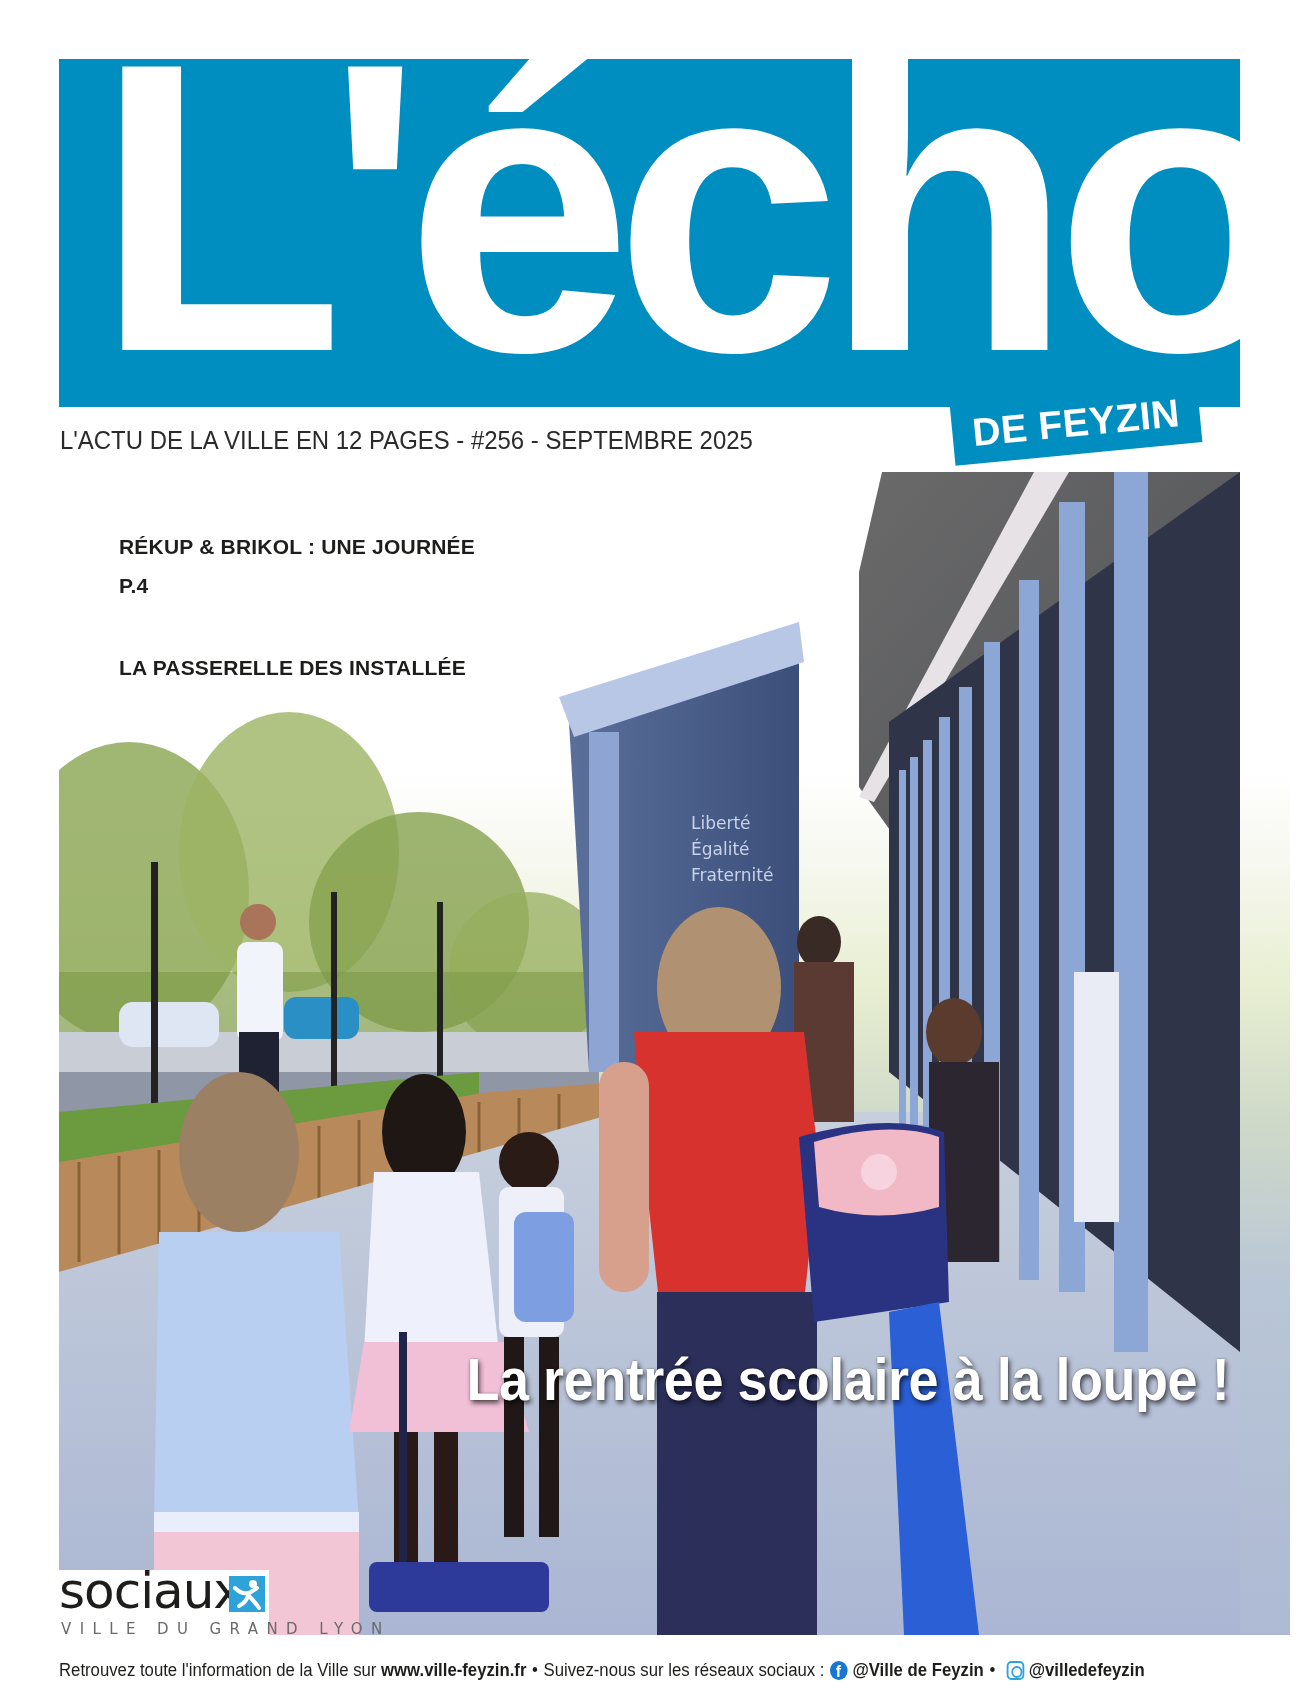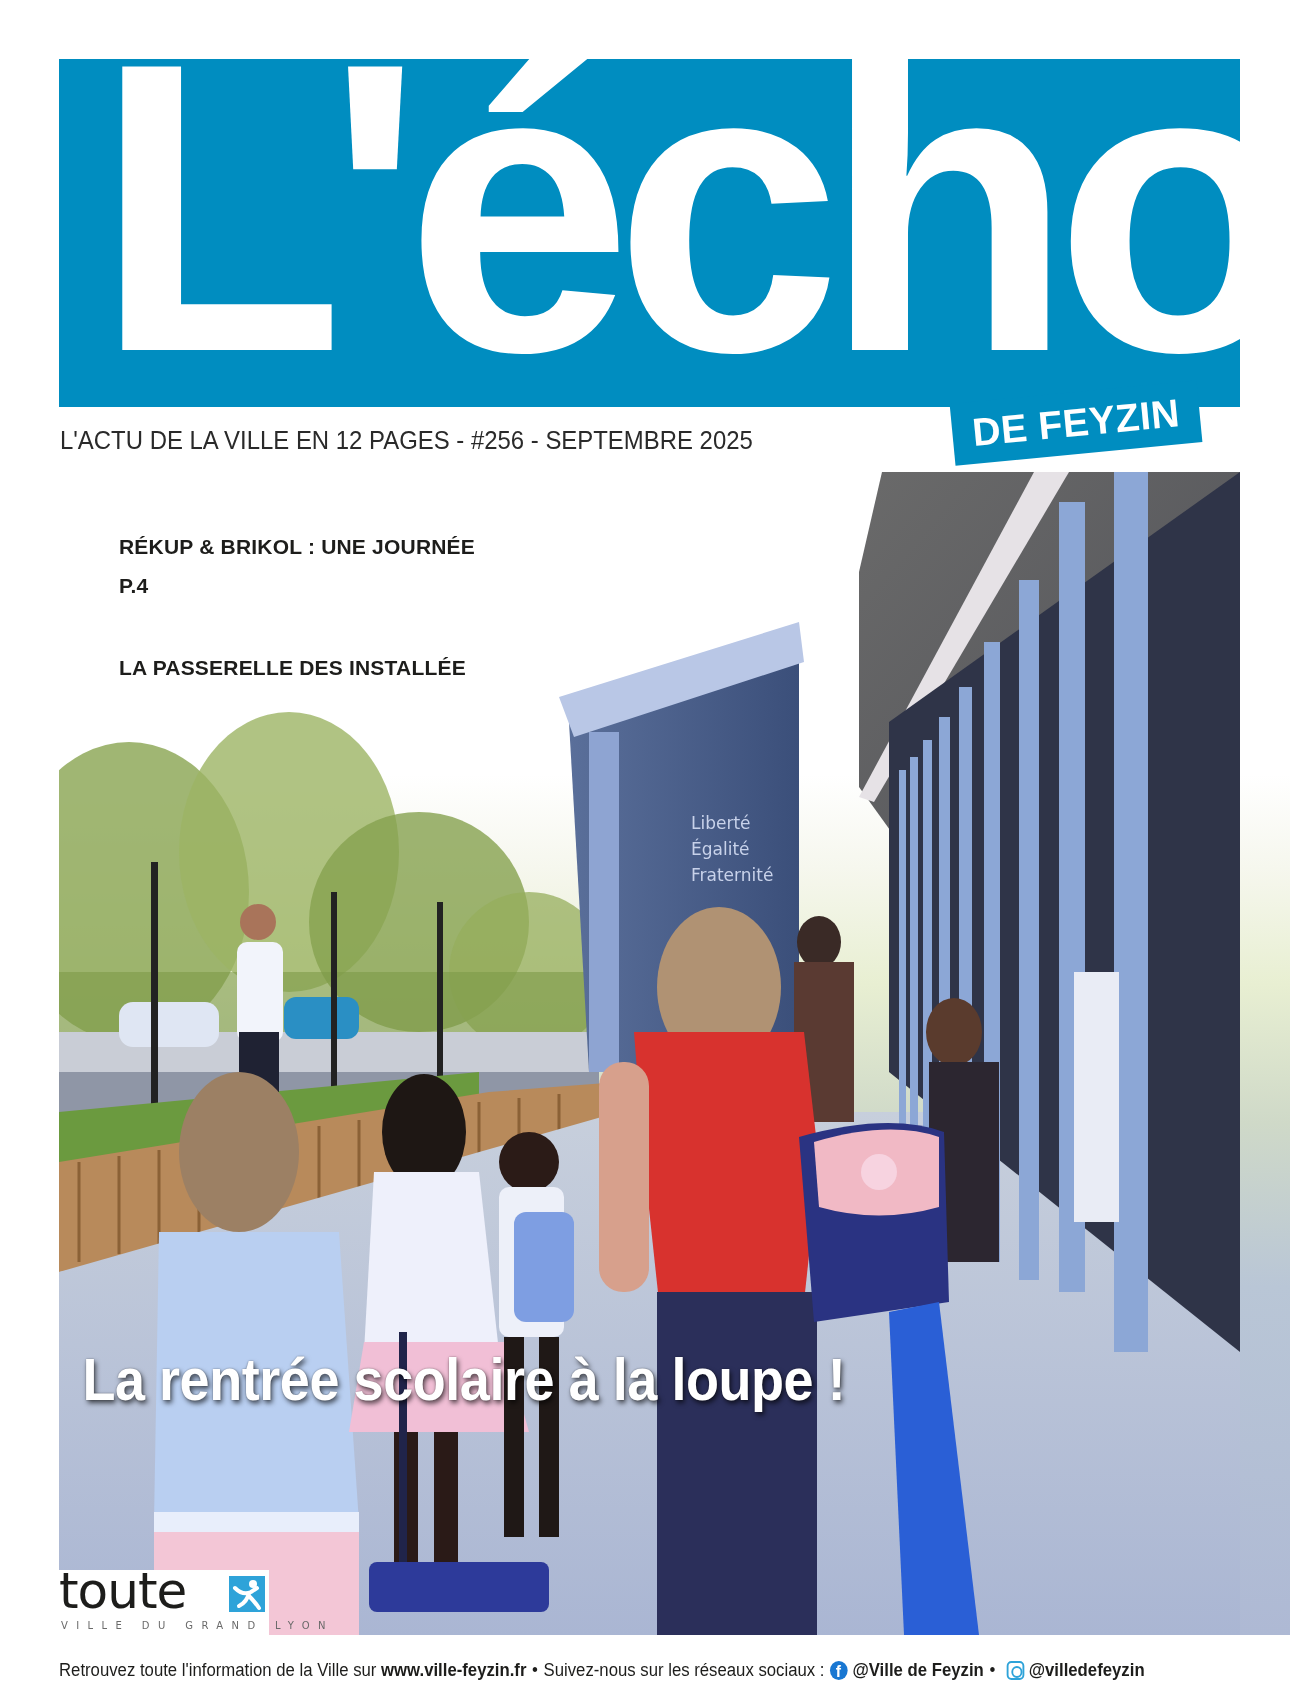--- a/index.html
+++ b/index.html
@@ -42,21 +42,21 @@
 
   
   .teasers { position: absolute; left: 119px; top: 527px; width: 560px; }
   .teaser { margin-bottom: 43px; }
   .teaser-line {
     display: block; font-size: 21px; font-weight: 700; line-height: 39px; color: #1d1d1b;
     white-space: nowrap; font-family: "Liberation Sans", sans-serif; letter-spacing: 0.2px;
   }
 
   .headline {
-    position: absolute; left: 0; width: 1272px; top: 1345px; text-align: left;
+    position: absolute; left: 0; width: 1272px; top: 1345px; text-align: right;
     padding-left: 0;
   }
   .headline span {
     display: inline-block; font-size: 60px; font-weight: 700; color: #ffffff;
     font-family: "Liberation Sans", sans-serif; letter-spacing: -0.5px;
     text-shadow: 2px 3px 6px rgba(0,0,0,0.65), 0 0 2px rgba(0,0,0,0.4);
     transform: scaleX(0.9); transform-origin: center;
     margin-left: 40px;
   }
 
@@ -65,21 +65,21 @@
     position: absolute; left: 59px; top: 1570px; width: 210px; height: 66px; background: #ffffff;
   }
   .logo-word {
     position: absolute; left: 0px; top: -4px; font-size: 50px; font-weight: 400; color: #1d1d1b;
     letter-spacing: -1px; font-family: "DejaVu Sans", sans-serif; line-height: 1;
   }
   .logo-mark {
     position: absolute; left: 170px; top: 6px; width: 36px; height: 36px; background: #2ea3d9;
   }
   .logo-tag {
-    position: absolute; left: 2px; top: 50px; font-size: 10px; letter-spacing: 8.4px; color: #6a6a6a;
+    position: absolute; left: 2px; top: 50px; font-size: 15px; letter-spacing: 8.4px; color: #6a6a6a;
     font-family: "DejaVu Sans", sans-serif; white-space: nowrap;
   }
 
   
   .footer {
     position: absolute; left: 59px; top: 1655px; width: 1181px; height: 30px;
     font-size: 18px; color: #1d1d1b; white-space: nowrap; display: flex; align-items: center;
     font-family: "Liberation Sans", sans-serif; transform: scaleX(0.93); transform-origin: left center;
   }
   .footer b { font-weight: 700; }
@@ -245,21 +245,21 @@
   <div class="teaser">
     <span class="teaser-line">LA PASSERELLE DES INSTALLÉE</span>
   </div>
 </div>
 
 <div class="headline">
   <span>La rentrée scolaire à la loupe !</span>
 </div>
 
 <div class="logo-box">
-  <div class="logo-word">toute</div>
+  <div class="logo-word">sociaux</div>
   <div class="logo-mark">
     <svg width="36" height="36" viewBox="0 0 36 36">
       <circle cx="24" cy="8" r="4" fill="#fff"></circle>
       <path d="M6,12 Q14,20 22,16 L28,12" stroke="#fff" stroke-width="4" fill="none" stroke-linecap="round"></path>
       <path d="M20,17 Q18,26 10,30" stroke="#fff" stroke-width="4" fill="none" stroke-linecap="round"></path>
       <path d="M20,20 Q26,26 30,32" stroke="#fff" stroke-width="4" fill="none" stroke-linecap="round"></path>
     </svg>
   </div>
   <div class="logo-tag">VILLE DU GRAND LYON</div>
 </div>

